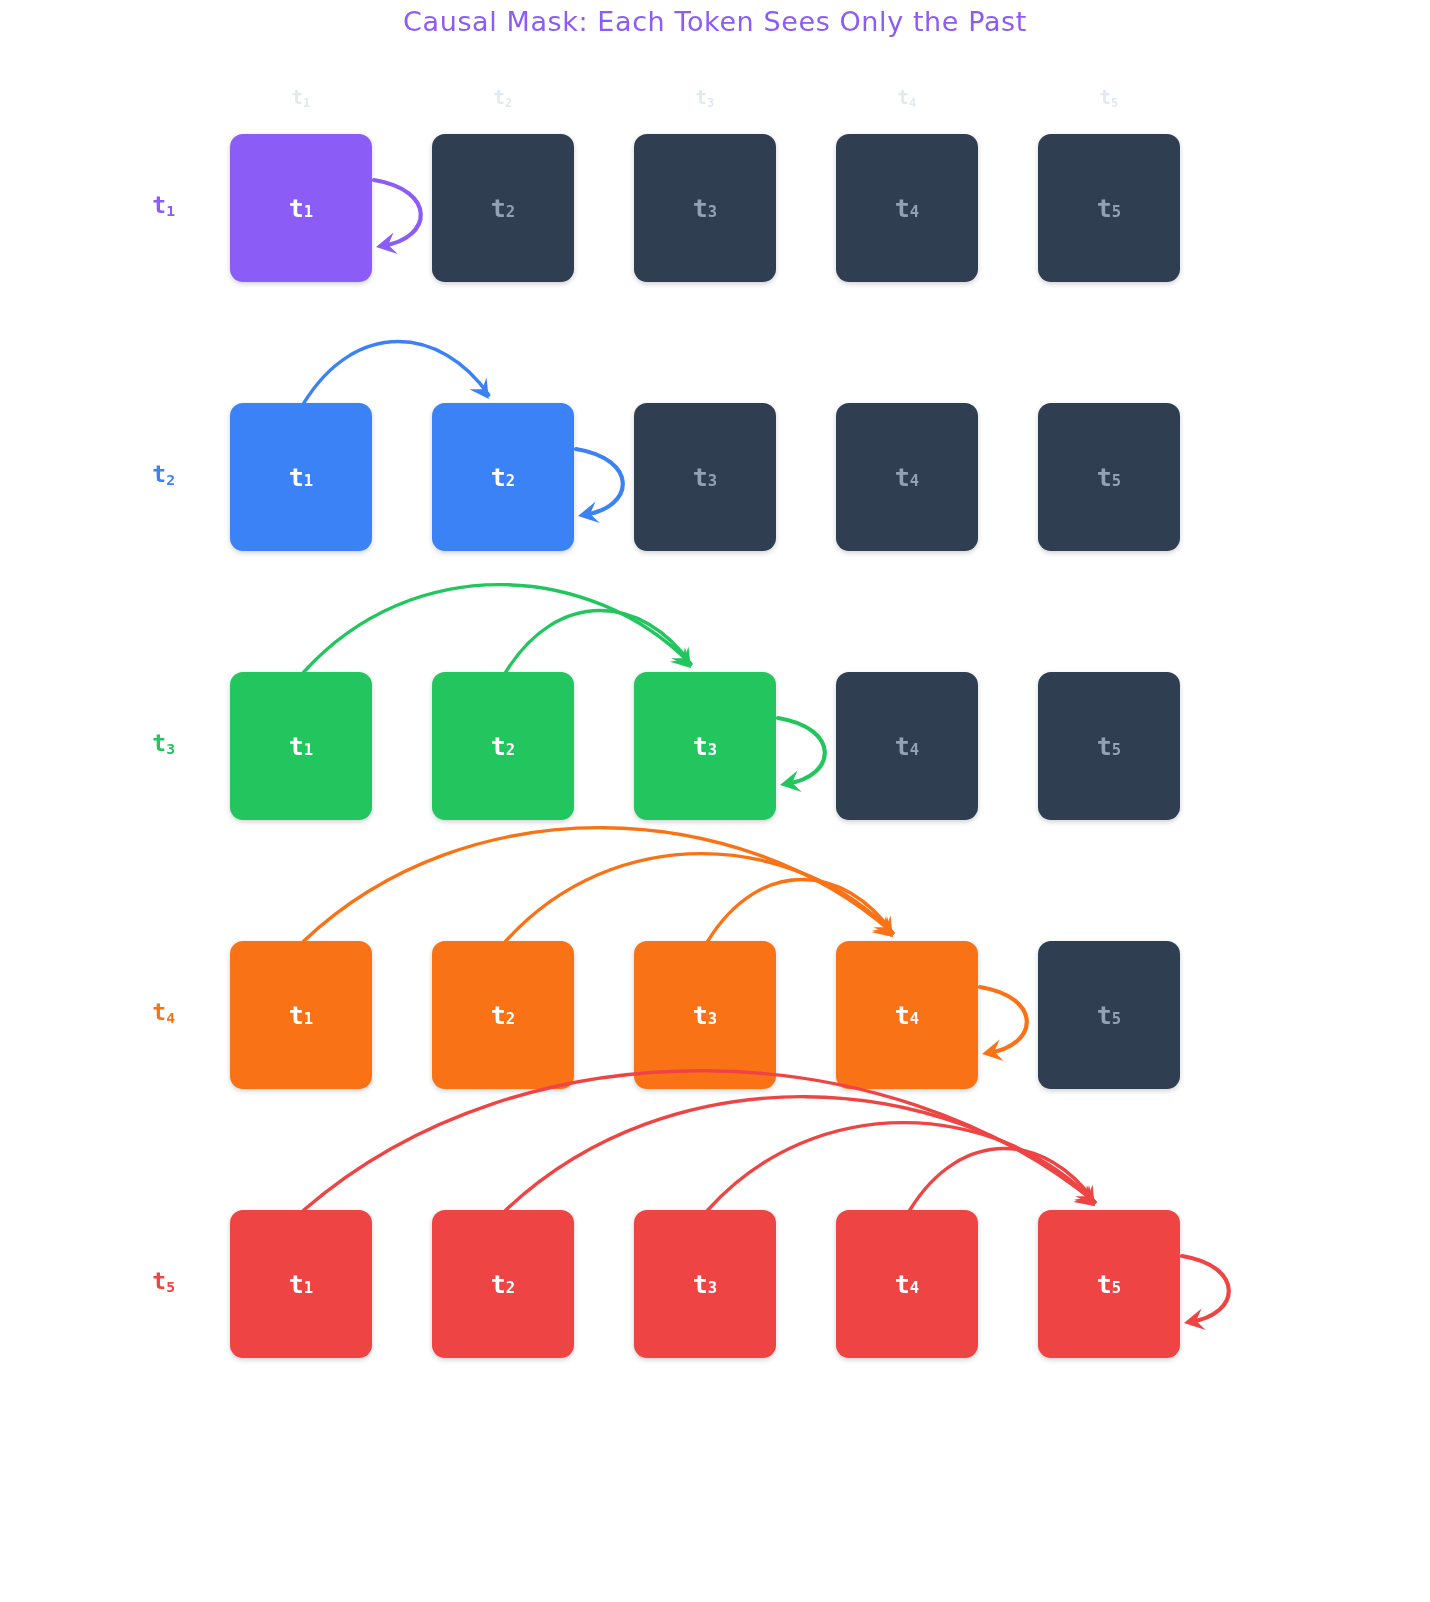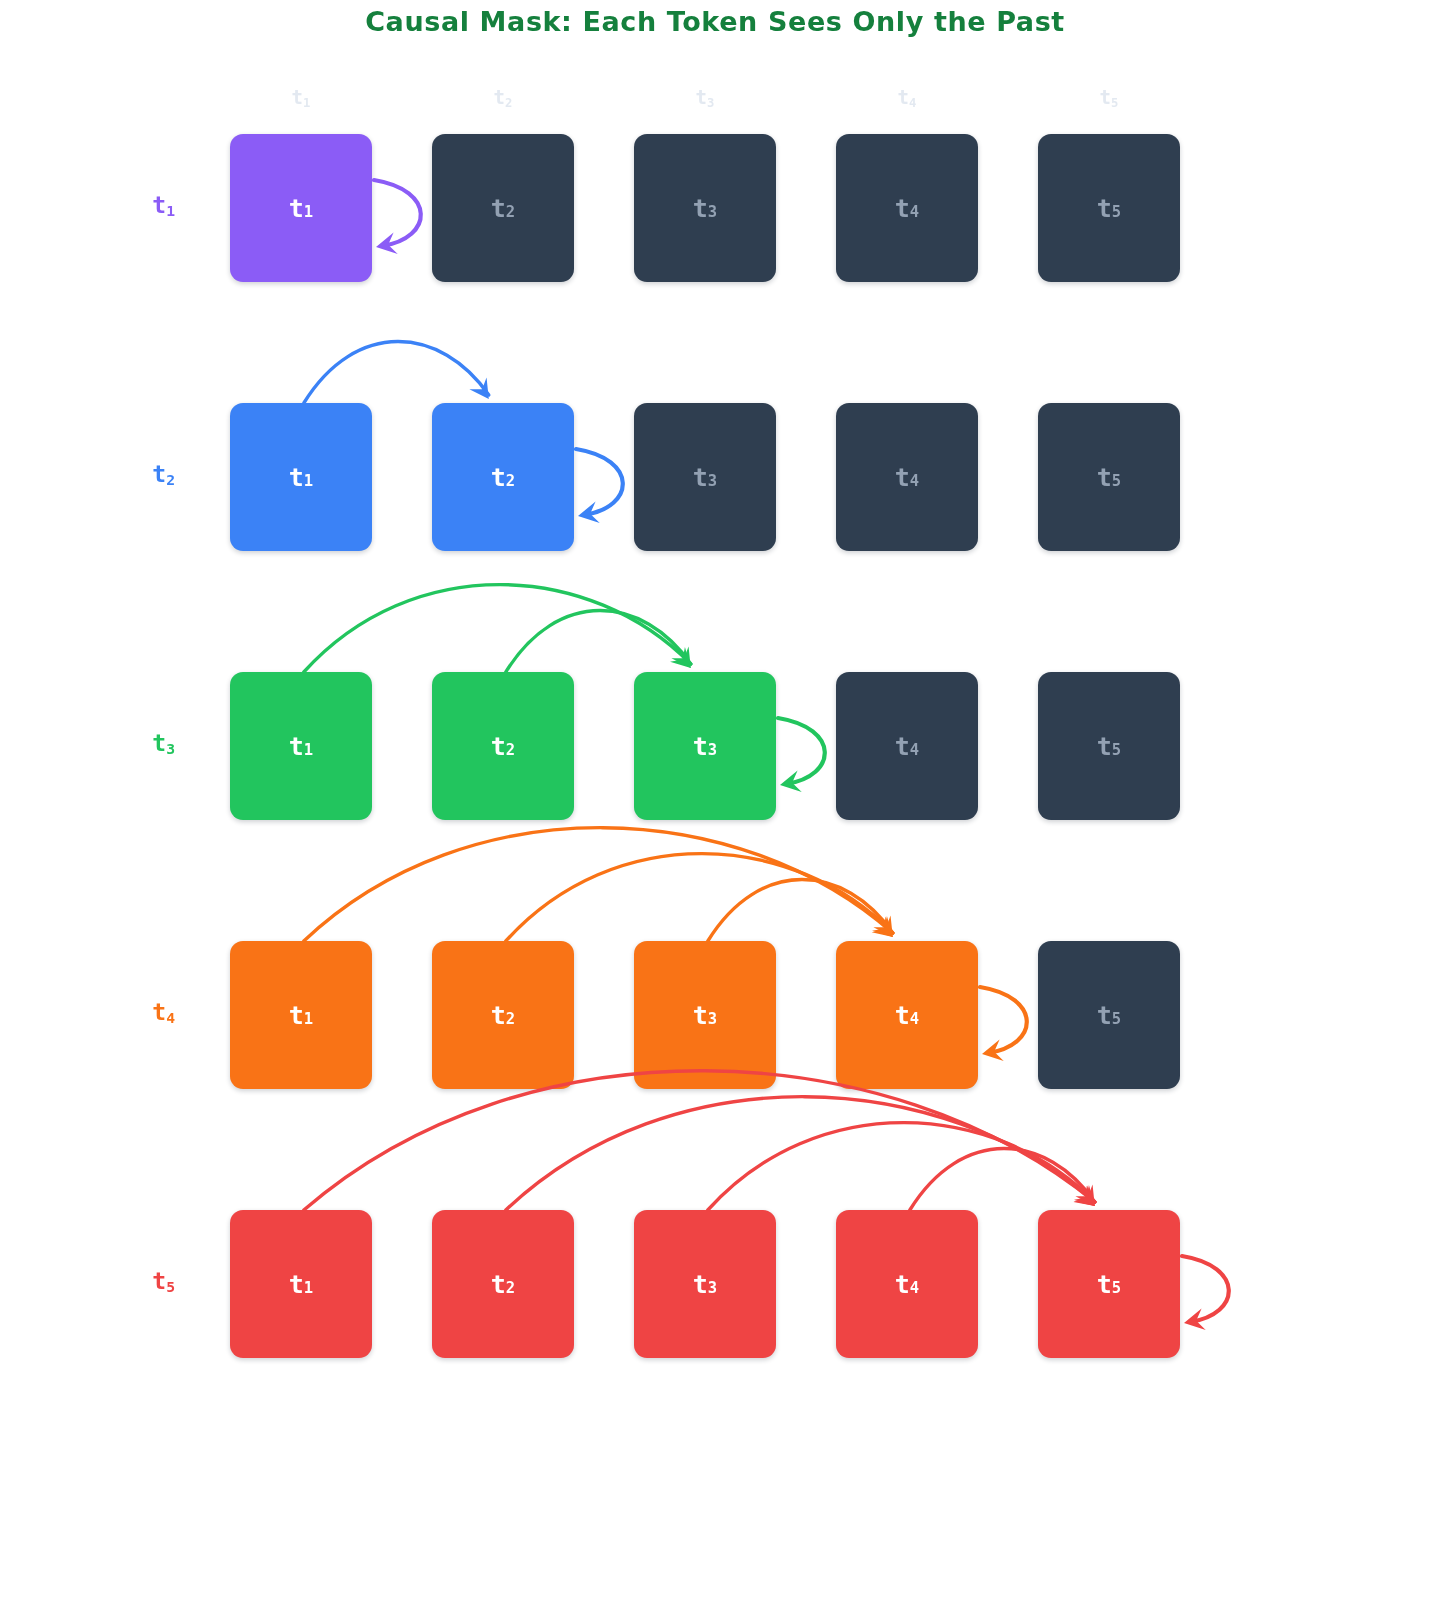--- a/index.html
+++ b/index.html
@@ -24,23 +24,23 @@
 
   
   #title {
     position: absolute;
     left: 0;
     top: 6px;
     width: 1430px;
     text-align: center;
     font-family: "DejaVu Sans", "Liberation Sans", sans-serif;
     font-size: 27px;
-    font-weight: bold;
+    font-weight: normal;
     letter-spacing: 0.6px;
-    color: #15803d;
+    color: #8b5cf6;
     user-select: none;
   }
 
   
   .col-header {
     position: absolute;
     width: 142px;
     text-align: center;
     font-family: "DejaVu Sans Mono", "Liberation Mono", monospace;
     font-size: 19px;

